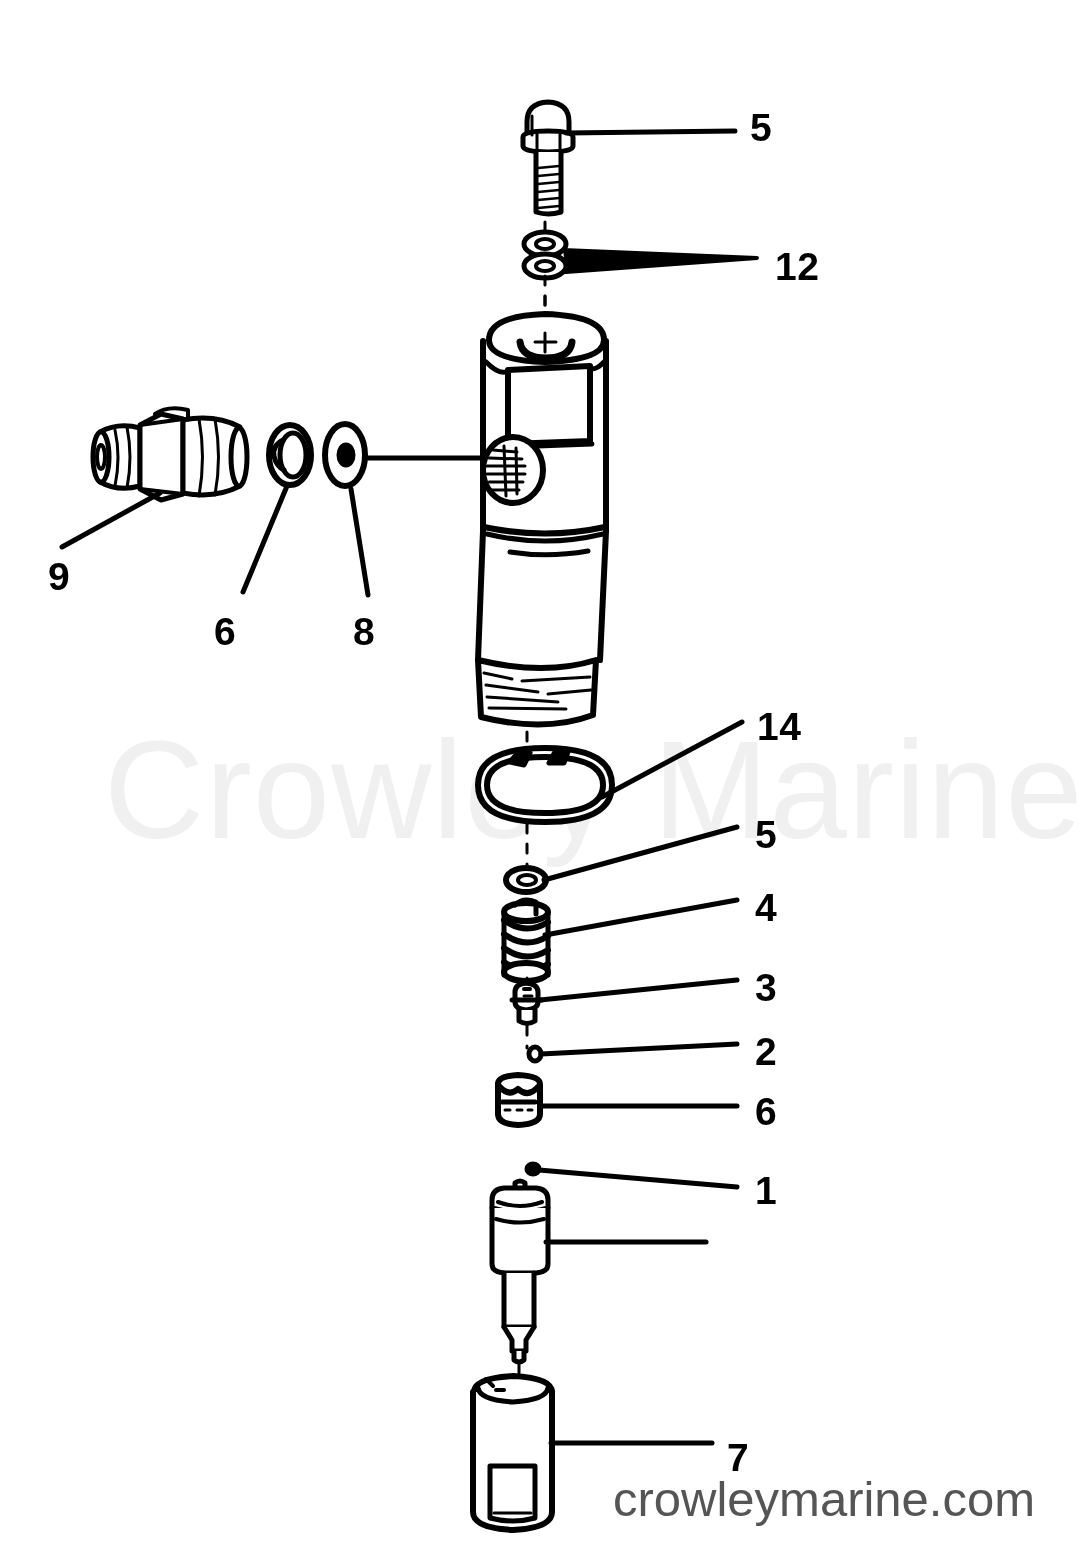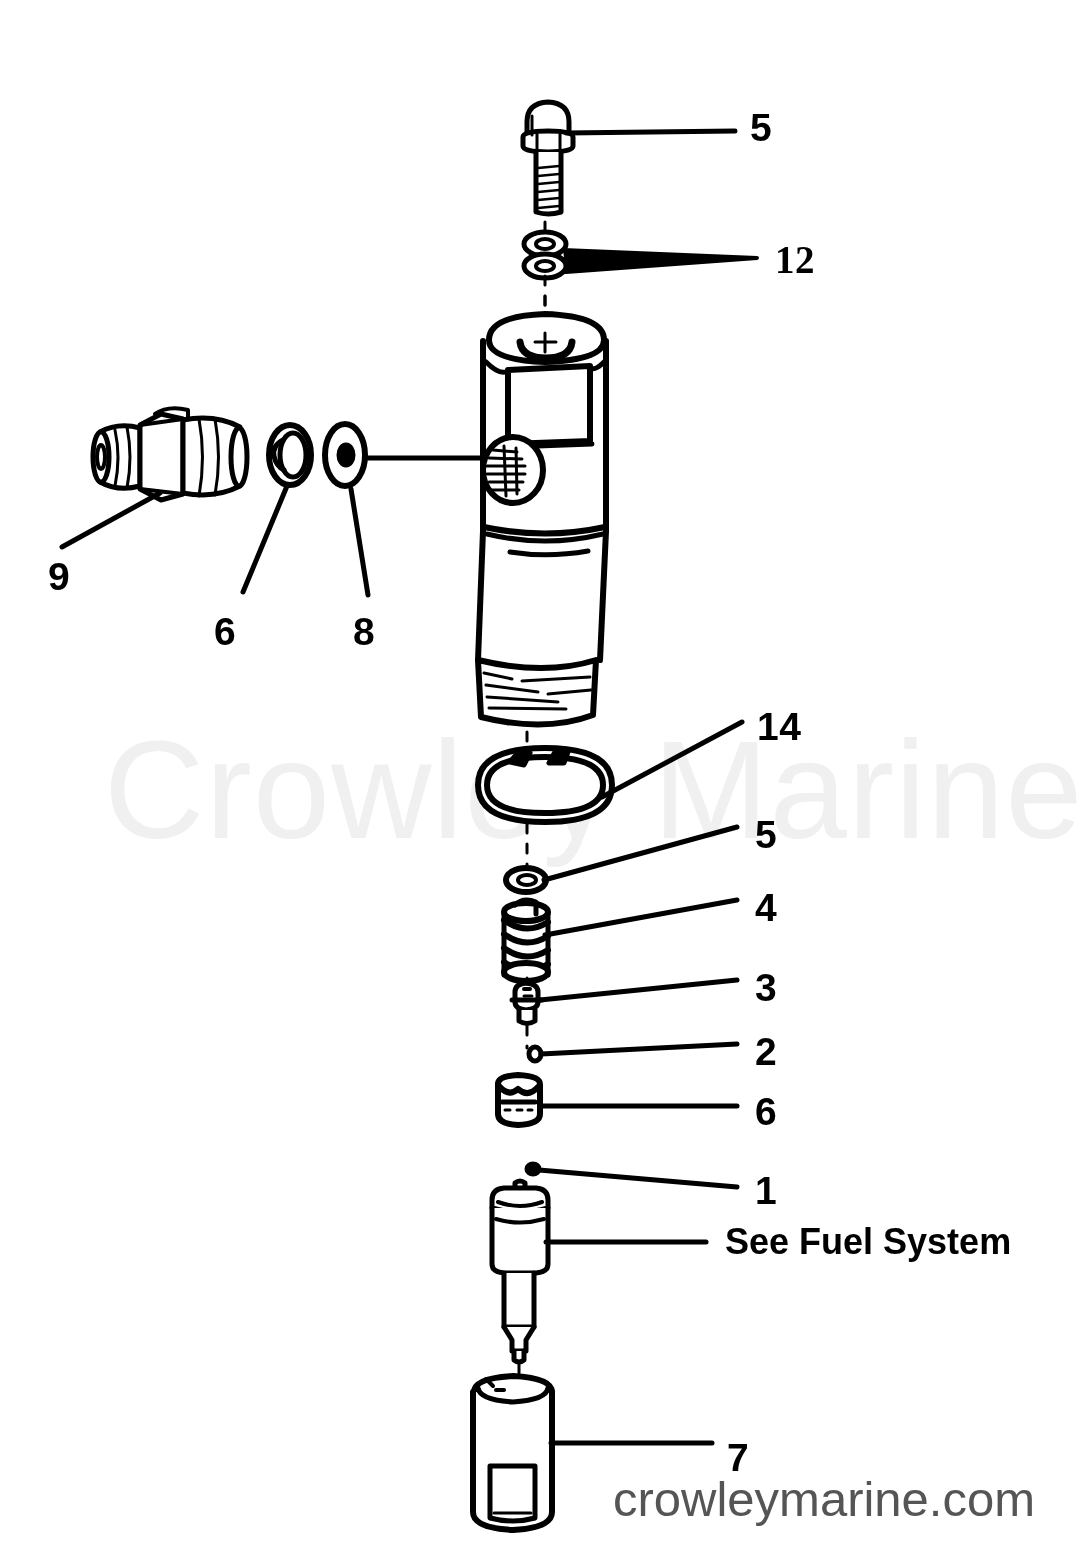--- a/index.html
+++ b/index.html
@@ -294,30 +294,29 @@
 
         <path d="M546 1242 L706 1242"></path>
 
         <path d="M551 1443 L712 1443"></path>
       </g>
 
     </g>
   </svg>
 
   <div class="callout" style="left:750px; top:108px;">5</div>
-  <div class="callout" style="left:775px; top:240px;font-family:Liberation Serif, serif;">12</div>
+  <div class="callout" style="left:775px; top:247px;">12</div>
   <div class="callout" style="left:48px; top:557px;">9</div>
   <div class="callout" style="left:214px; top:612px;">6</div>
   <div class="callout" style="left:353px; top:612px;">8</div>
   <div class="callout" style="left:757px; top:707px;">14</div>
   <div class="callout" style="left:755px; top:815px;">5</div>
   <div class="callout" style="left:755px; top:888px;">4</div>
   <div class="callout" style="left:755px; top:968px;">3</div>
   <div class="callout" style="left:755px; top:1032px;">2</div>
   <div class="callout" style="left:755px; top:1092px;">6</div>
   <div class="callout" style="left:755px; top:1171px;">1</div>
   <div class="callout" style="left:727px; top:1438px;">7</div>
 
-  <div class="note-text" style="left:725px; top:1224px;">See Fuel System</div>
 
   <div class="watermark-url" style="left:613px; top:1471px;">crowleymarine.com</div>
 
 </div>
 
 </body></html>

